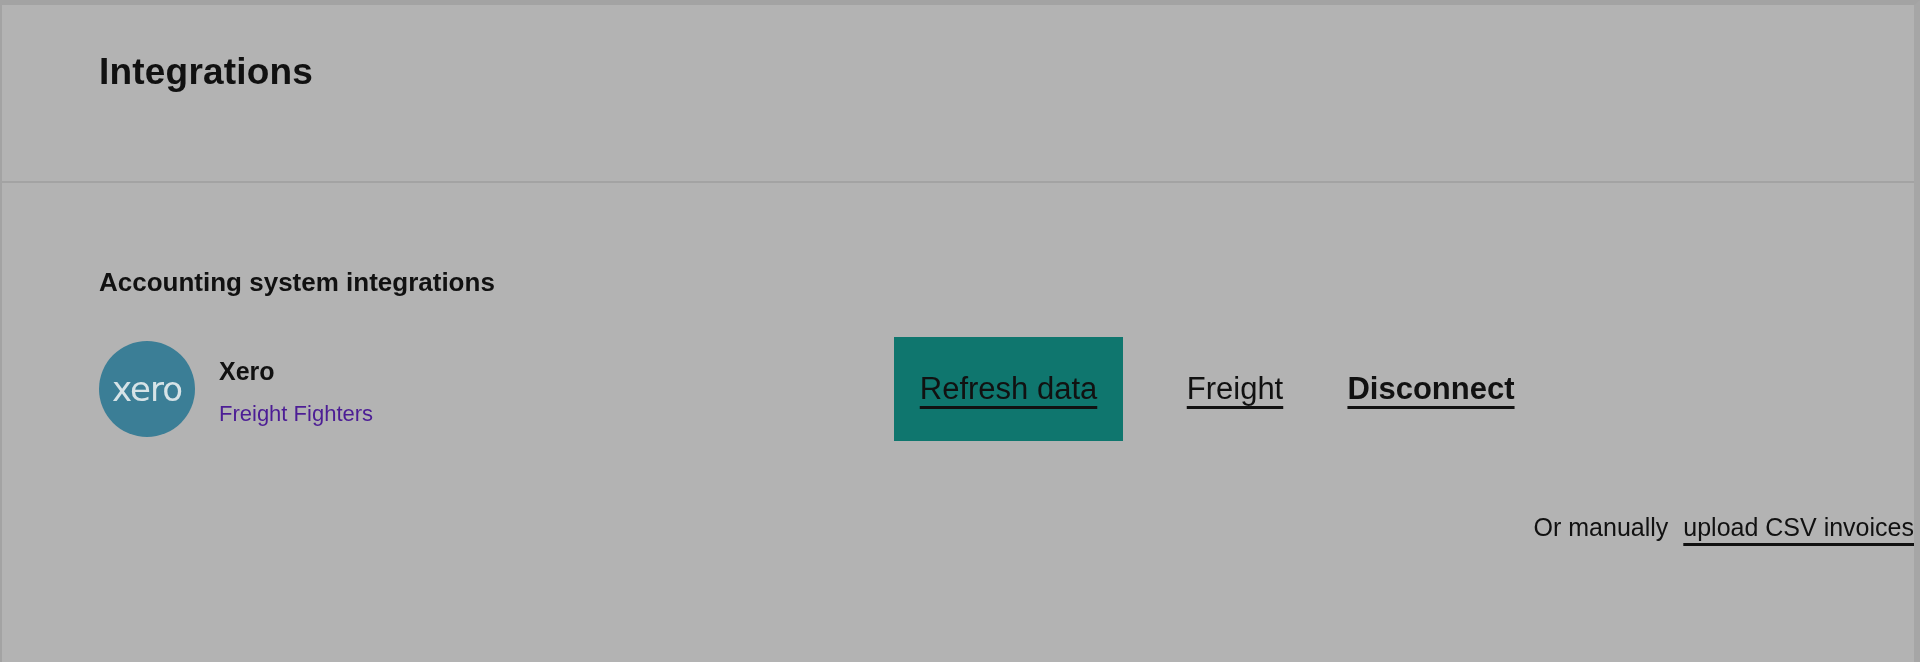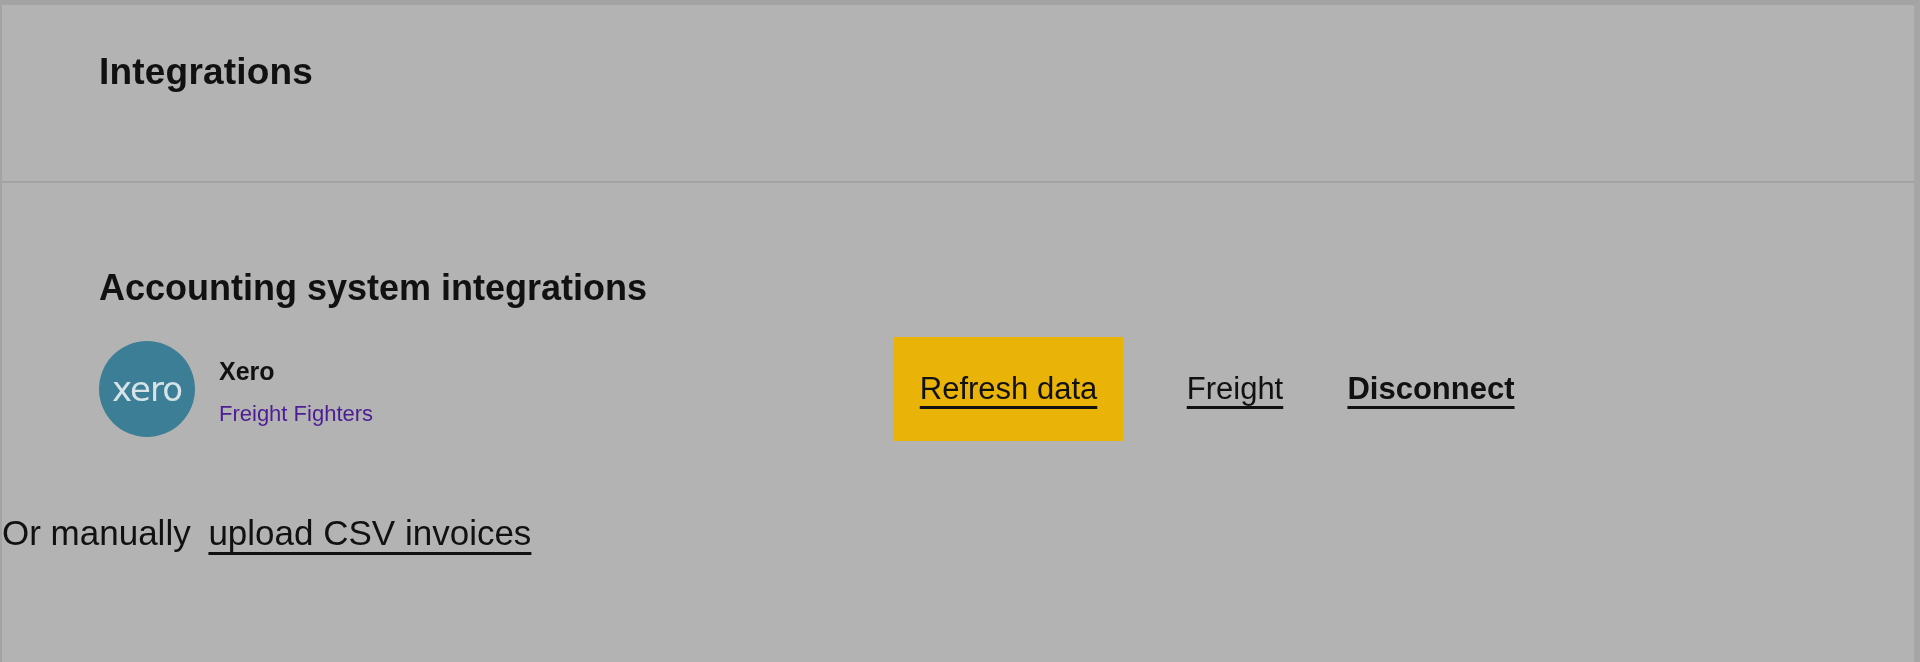--- a/index.html
+++ b/index.html
@@ -18,21 +18,21 @@
     .page-header {
       position: absolute; left: 0; top: 0; right: 0; height: 178px;
       border-bottom: 2px solid #a3a3a3;
     }
     .page-title {
       position: absolute; left: 97px; top: 46px;
       font-size: 37px; font-weight: 700; letter-spacing: 0.2px;
     }
     .section-title {
       position: absolute; left: 97px; top: 262px;
-      font-size: 36px; font-weight: 700;
+      font-size: 26px; font-weight: 700;
     }
     .integration-row {
       position: absolute; left: 97px; top: 332px; right: 0; height: 104px;
     }
     .logo {
       position: absolute; left: 0; top: 4px; width: 96px; height: 96px;
       border-radius: 50%; background: #3b7e96;
       display: flex; align-items: center; justify-content: center;
     }
     .logo-text {
@@ -50,24 +50,24 @@
     .actions {
       position: absolute; right: 0; top: 0; height: 104px;
     }
     .action {
       position: absolute; top: 0; height: 104px;
       display: flex; align-items: center; justify-content: center;
       font-size: 31px; color: #111;
       text-decoration: underline; text-decoration-thickness: 3px; text-underline-offset: 7px;
       cursor: pointer;
     }
-    .action.highlight { background: #eab308; }
+    .action.highlight { background: #0f766e; }
     .manual {
       position: absolute; left: 0; right: 0; top: 508px;
-      text-align: left; font-size: 35px;
+      text-align: right; font-size: 25px;
     }
     .manual-link {
       text-decoration: underline; text-decoration-thickness: 3px; text-underline-offset: 7px;
       margin-left: 8px; cursor: pointer;
     }
   </style>
 </head>
 <body>
 
 <div class="frame">

